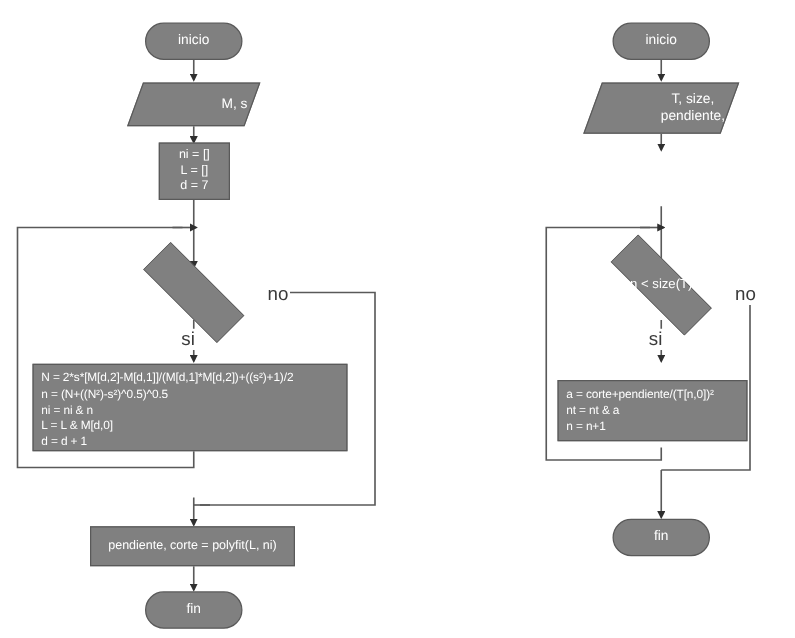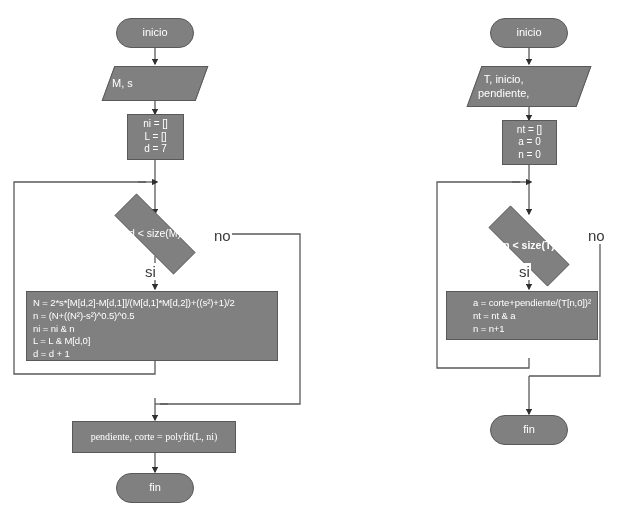--- a/index.html
+++ b/index.html
@@ -11,21 +11,21 @@
   #canvas{position:absolute;left:0;top:0;width:568px;height:510px;}
   .node{
     position:absolute;box-sizing:border-box;
     background:#808080;border:1.5px solid #595959;
     color:#ffffff;display:flex;align-items:center;justify-content:center;
     text-align:center;line-height:1.25;
   }
   .terminal{border-radius:16px;font-size:11px;}
   .io{
     background:transparent;border:none;color:#ffffff;
-    font-size:11px;display:flex;align-items:center;justify-content:flex-start;
+    font-size:11px;display:flex;align-items:center;justify-content:flex-end;
   }
   .io .io-shape{
     position:absolute;left:0;top:0;width:100%;height:100%;
     background:#808080;border:1.5px solid #595959;
     transform:skewX(-20deg);box-sizing:border-box;
   }
   .io .io-text{position:relative;z-index:2;padding:0 4px;}
   .proc{font-size:10px;}
   .proc-left{
     justify-content:flex-start;align-items:flex-start;
@@ -99,65 +99,59 @@
   </div>
 
   <div class="node proc" style="left:127px;top:114px;width:57px;height:46px;white-space:pre;font-size:10px;">
     <span>ni = []
 L = []
 d = 7</span>
   </div>
 
   <div class="node decision" style="left:96px;top:212px;width:118px;height:44px;">
     <span class="dia"></span>
-    <span class="dia-text">d &lt; size(M)</span>
   </div>
   <span class="lbl" style="left:213px;top:227px;">no</span>
   <span class="lbl" style="left:144px;top:263px;">si</span>
 
   <div class="node proc proc-left" style="left:26px;top:291px;width:252px;height:70px;">
     <span><span id="lp0">N = 2*s*[M[d,2]-M[d,1]]/(M[d,1]*M[d,2])+((s²)+1)/2
 n = (N+((N²)-s²)^0.5)^0.5
 ni = ni &amp; n
 L = L &amp; M[d,0]
 d = d + 1</span></span>
   </div>
 
-  <div class="node proc" style="left:72px;top:421px;width:164px;height:32px;font-size:10px;font-family:Liberation Serif, serif;">
+  <div class="node proc" style="left:72px;top:421px;width:164px;height:32px;font-size:10px;">
     <span>pendiente, corte = polyfit(L, ni)</span>
   </div>
 
   <div class="node terminal" style="left:116px;top:473px;width:78px;height:30px;">
     <span>fin</span>
   </div>
 
   <div class="node terminal" style="left:490px;top:18px;width:78px;height:30px;">
     <span>inicio</span>
   </div>
 
   <div class="node io" style="left:474px;top:66px;width:110px;height:41px;border:none;background:transparent;">
     <span class="io-shape"></span>
-    <span class="io-text" style="white-space:pre;">T, inicio,
+    <span class="io-text" style="white-space:pre;">T, size,
 pendiente,</span>
   </div>
 
-  <div class="node proc" style="left:502px;top:120px;width:55px;height:45px;white-space:pre;font-size:10px;">
-    <span>nt = []
-a = 0
-n = 0</span>
-  </div>
 
-  <div class="node decision" style="left:470px;top:224px;width:118px;height:44px;font-weight:bold;">
+  <div class="node decision" style="left:470px;top:206px;width:118px;height:44px;">
     <span class="dia"></span>
     <span class="dia-text">n &lt; size(T)</span>
   </div>
   <span class="lbl" style="left:587px;top:227px;">no</span>
   <span class="lbl" style="left:518px;top:263px;">si</span>
 
-  <div class="node proc proc-left" style="left:446px;top:291px;width:152px;height:49px;justify-content:flex-end;">
+  <div class="node proc proc-left" style="left:446px;top:304px;width:152px;height:49px;">
     <span><span id="rp0">a = corte+pendiente/(T[n,0])²
 nt = nt &amp; a
 n = n+1</span></span>
   </div>
 
   <div class="node terminal" style="left:490px;top:415px;width:78px;height:30px;">
     <span>fin</span>
   </div>
 
 </div>

